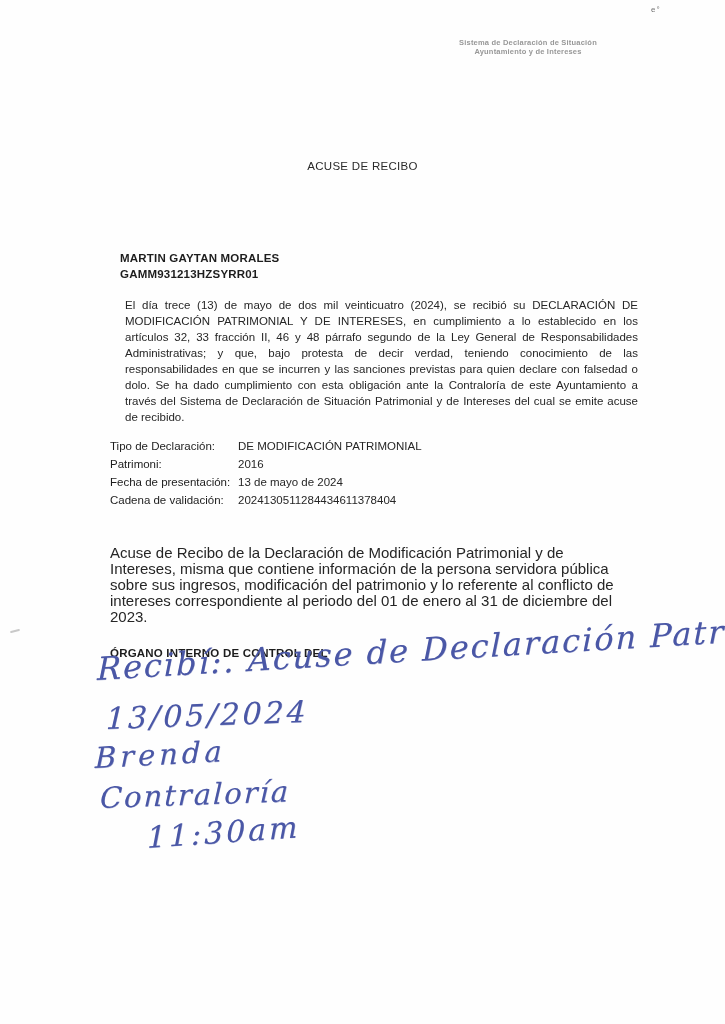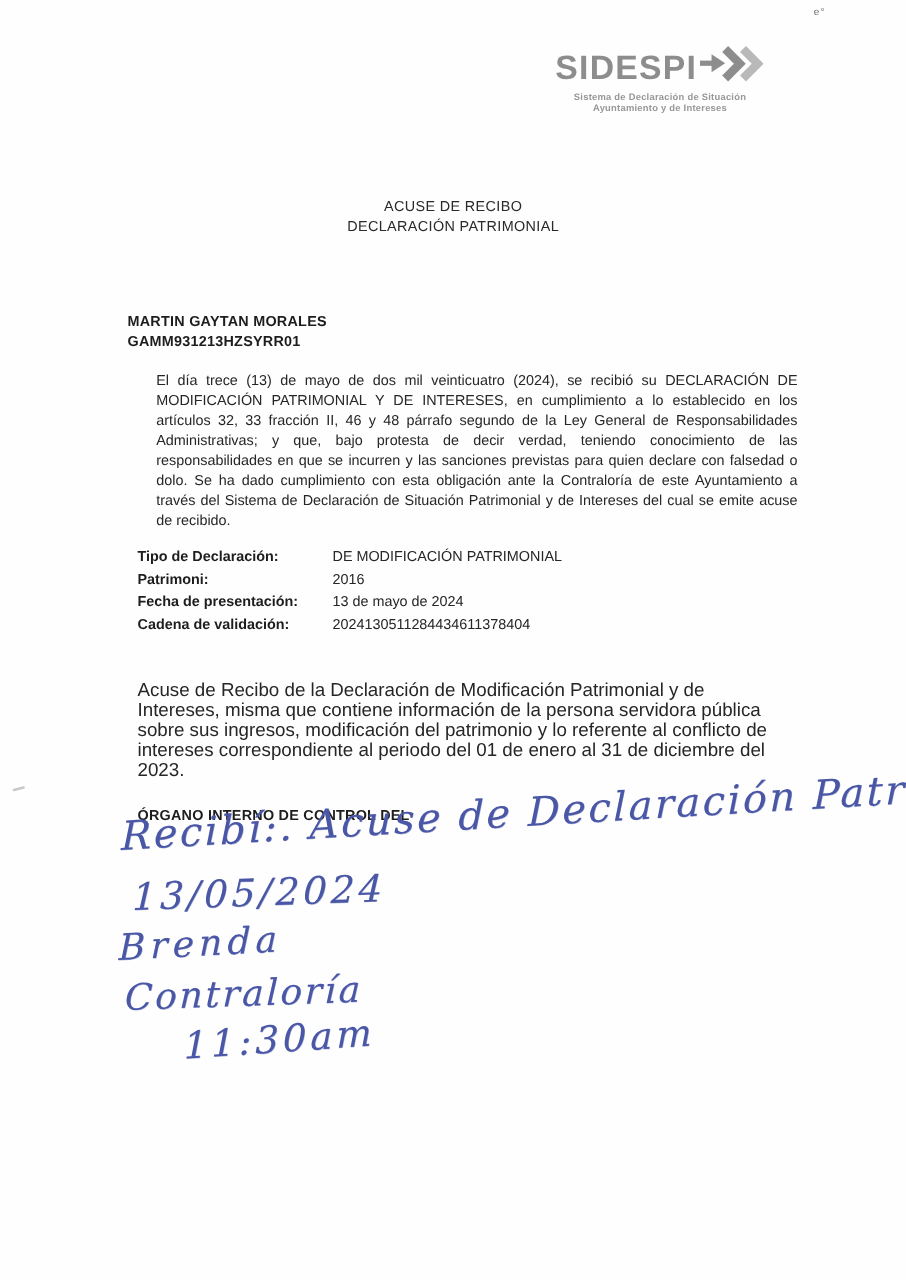--- a/index.html
+++ b/index.html
@@ -40,36 +40,36 @@
     letter-spacing: 0.2px;
     font-weight: bold;
   }
   
   .doc-title {
     position: absolute; left: 0; top: 158px; width: 725px;
     text-align: center; font-size: 11.5px; line-height: 16px;
     letter-spacing: 0.3px; color: #2a2a2a;
   }
   .recipient {
-    position: absolute; left: 102px; top: 250px;
+    position: absolute; left: 120px; top: 250px;
     font-size: 11.5px; font-weight: bold; line-height: 16px; color: #1d1d1d;
     letter-spacing: 0.2px;
   }
   .para1 {
     position: absolute; left: 125px; top: 297px; width: 513px;
     font-size: 11.5px; line-height: 16px; text-align: justify; color: #262626;
   }
   .fields {
     position: absolute; left: 110px; top: 440px;
     display: grid; grid-template-columns: 128px auto;
     row-gap: 6px; column-gap: 0;
     font-size: 11.5px; line-height: 12px;
   }
-  .field-label { font-weight: bold; color: #1d1d1d; white-space: nowrap; }
-  .field-value { color: #262626; margin-left: 28px; }
+  .field-label { font-weight: normal; color: #1d1d1d; white-space: nowrap; }
+  .field-value { color: #262626; }
   .para2 {
     position: absolute; left: 110px; top: 545px; width: 513px;
     font-size: 15px; line-height: 16px; text-align: left; color: #262626;
   }
   .organ {
     position: absolute; left: 110px; top: 647px;
     font-size: 11.5px; font-weight: bold; color: #1d1d1d; letter-spacing: 0.2px;
   }
   
   .hw {
@@ -89,40 +89,28 @@
 </style>
 </head>
 <body>
 
 <div class="page">
 
   <span class="speck-top">e°</span>
   <span class="speck-left"></span>
 
   <div class="logo">
-    <div class="logo-row">
-      <span class="logo-text">SIDESPI</span>
-      <span class="logo-arrow">
-        <svg width="52" height="30" viewBox="0 0 62 34">
-          <rect x="0" y="14" width="13" height="5" fill="#8d8d8d"></rect>
-          <polygon points="11,8 24,16.5 11,25" fill="#8d8d8d"></polygon>
-          <path d="M24 3 L38 17 L24 31" fill="none" stroke="#8d8d8d" stroke-width="8"></path>
-          <path d="M41 3 L55 17 L41 31" fill="none" stroke="#b9b9b9" stroke-width="8"></path>
-        </svg>
-      </span>
-    </div>
     <div class="logo-tagline">
       <div>Sistema de Declaración de Situación</div>
       <div>Ayuntamiento y de Intereses</div>
     </div>
   </div>
 
   <div class="doc-title">
     <div>ACUSE DE RECIBO</div>
-    <div>DECLARACIÓN PATRIMONIAL</div>
   </div>
 
   <div class="recipient">
     <div>MARTIN GAYTAN MORALES</div>
     <div>GAMM931213HZSYRR01</div>
   </div>
 
   <div class="para1">El día trece (13) de mayo de dos mil veinticuatro (2024), se recibió su DECLARACIÓN DE MODIFICACIÓN PATRIMONIAL Y DE INTERESES, en cumplimiento a lo establecido en los artículos 32, 33 fracción II, 46 y 48 párrafo segundo de la Ley General de Responsabilidades Administrativas; y que, bajo protesta de decir verdad, teniendo conocimiento de las responsabilidades en que se incurren y las sanciones previstas para quien declare con falsedad o dolo. Se ha dado cumplimiento con esta obligación ante la Contraloría de este Ayuntamiento a través del Sistema de Declaración de Situación Patrimonial y de Intereses del cual se emite acuse de recibido.</div>
 
   <div class="fields">

